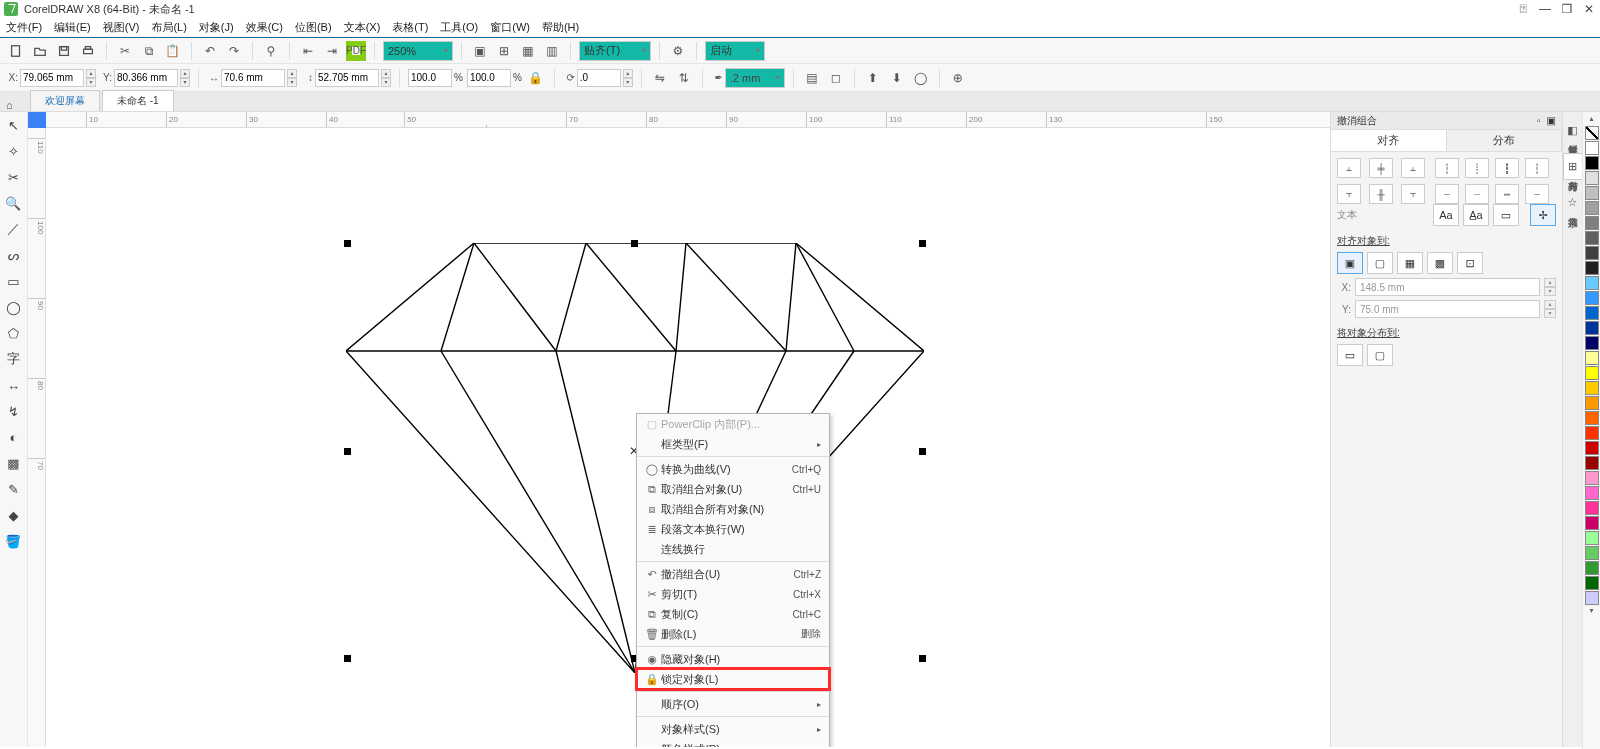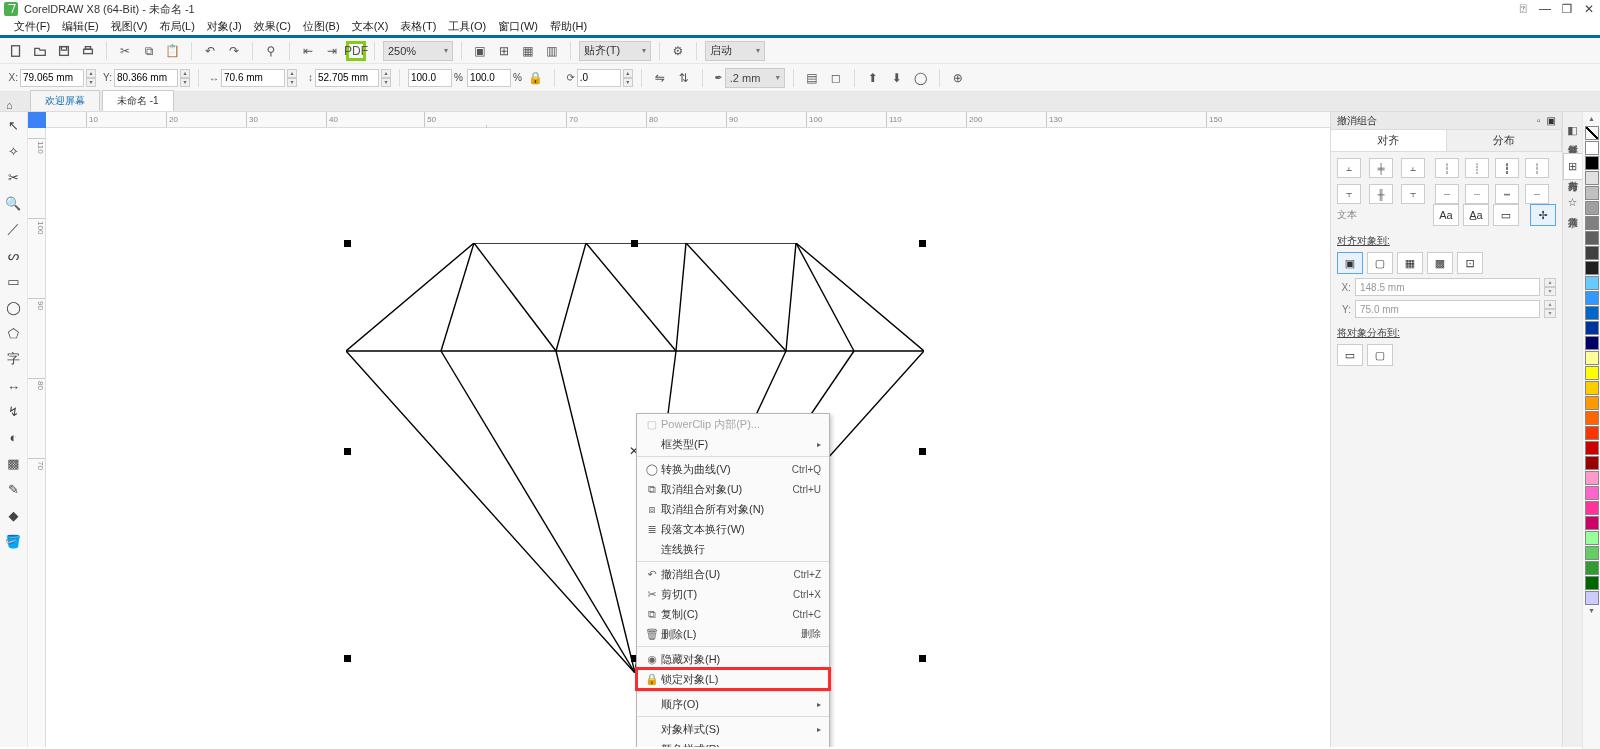--- a/index.html
+++ b/index.html
@@ -5,28 +5,28 @@
   * { box-sizing: border-box; margin: 0; padding: 0; font-family: "Microsoft YaHei", Arial, sans-serif; }
   html,body { width:1600px; height:749px; overflow:hidden; background:#fff; color:#333; font-size:12px; }
   
   .titlebar { height:18px; background:#fff; display:flex; align-items:center; padding:0 4px; }
   .titlebar .logo { width:14px; height:14px; background:#4caf50; margin-right:6px; border-radius:2px; position:relative; }
   .titlebar .logo::after { content:""; position:absolute; left:3px; top:2px; width:6px; height:8px; border:1px solid #fff; border-left:none; border-bottom:none; transform:skewX(-20deg); }
   .title-txt { font-size:11px; color:#333; }
   .win-btns { margin-left:auto; display:flex; gap:8px; align-items:center; }
   .win-btn { width:14px; height:14px; font-size:12px; text-align:center; color:#444; }
   
-  .menubar { height:20px; background:#fff; display:flex; align-items:center; padding:0 8px; border-bottom:3px solid #0369a1; }
+  .menubar { height:20px; background:#fff; display:flex; align-items:center; padding:0 0; border-bottom:1px solid #0369a1; }
   .menubar span { padding:2px 6px; font-size:11px; color:#222; }
   
   .toolbar { height:26px; background:#f7f7f7; border-bottom:1px solid #e6e6e6; display:flex; align-items:center; padding:0 6px; gap:4px; }
   .tbtn { width:20px; height:20px; display:flex; align-items:center; justify-content:center; color:#555; font-size:12px; border:1px solid transparent; }
   .tbtn svg { width:14px; height:14px; stroke:#555; fill:none; stroke-width:1.5; }
   .sep { width:1px; height:18px; background:#dcdcdc; margin:0 4px; }
-  .dd { width:70px; height:20px; border:1px solid #ccc; background:#e5e5e5; font-size:11px; padding:0 4px; display:flex; align-items:center; justify-content:space-between; }
+  .dd { width:70px; height:20px; border:1px solid #ccc; background:#14b8a6; font-size:11px; padding:0 4px; display:flex; align-items:center; justify-content:space-between; }
   .dd::after { content:"▾"; font-size:8px; color:#777; }
   
   .propbar { height:28px; background:#f7f7f7; border-bottom:1px solid #e6e6e6; display:flex; align-items:center; padding:0 6px; gap:4px; font-size:10px; color:#444; }
   .num-field { display:flex; align-items:center; gap:2px; }
   .num-field .lbl { width:12px; text-align:right; color:#555; }
   .num-field input { width:64px; height:18px; border:1px solid #ccc; background:#fff; font-size:10px; padding:0 2px; }
   .num-field .sp { display:flex; flex-direction:column; }
   .num-field .sp span { width:10px; height:9px; font-size:6px; text-align:center; color:#666; border:1px solid #ccc; background:#f0f0f0; line-height:7px; }
   
   .doctabs { height:20px; background:#eaeaea; border-bottom:1px solid #dcdcdc; display:flex; align-items:flex-end; padding-left:30px; }
@@ -144,21 +144,21 @@
   <div class="tbtn">⧉</div>
   <div class="tbtn">📋</div>
   <div class="sep"></div>
   <div class="tbtn">↶</div>
   <div class="tbtn">↷</div>
   <div class="sep"></div>
   <div class="tbtn">⚲</div>
   <div class="sep"></div>
   <div class="tbtn">⇤</div>
   <div class="tbtn">⇥</div>
-  <div class="tbtn" style="font-size:12px;border:3px solid #84cc16;">PDF</div>
+  <div class="tbtn" style="font-size:10px;border:6px solid #84cc16;">PDF</div>
   <div class="sep"></div>
   <div class="dd">
       <span>250%</span>
     </div>
   <div class="sep"></div>
   <div class="tbtn">▣</div>
   <div class="tbtn">⊞</div>
   <div class="tbtn">▦</div>
   <div class="tbtn">▥</div>
   <div class="sep"></div>
@@ -274,21 +274,21 @@
     <div class="tool">◆</div>
     <div class="tool">🪣</div>
   </div>
 
   <div class="canvas-wrap">
     <div class="ruler-h" id="ruler-h">
         <div class="tick" style="left: 40px;">10</div>
         <div class="tick" style="left: 120px;">20</div>
         <div class="tick" style="left: 200px;">30</div>
         <div class="tick" style="left: 280px;">40</div>
-        <div class="tick" style="left: 378px; font-style: italic;">50</div>
+        <div class="tick" style="left: 358px; font-style: italic;">50</div>
         <div class="tick" style="left: 440px; margin-top: 13px;">60</div>
         <div class="tick" style="left: 520px;">70</div>
         <div class="tick" style="left: 600px;">80</div>
         <div class="tick" style="left: 680px;">90</div>
         <div class="tick" style="left: 760px;">100</div>
         <div class="tick" style="left: 840px;">110</div>
         <div class="tick" style="left: 920px;">200</div>
         <div class="tick" style="left: 1000px;">130</div>
         <div class="tick" style="left: 1080px; margin-top: 16px;">140</div>
         <div class="tick" style="left: 1160px;">150</div>

